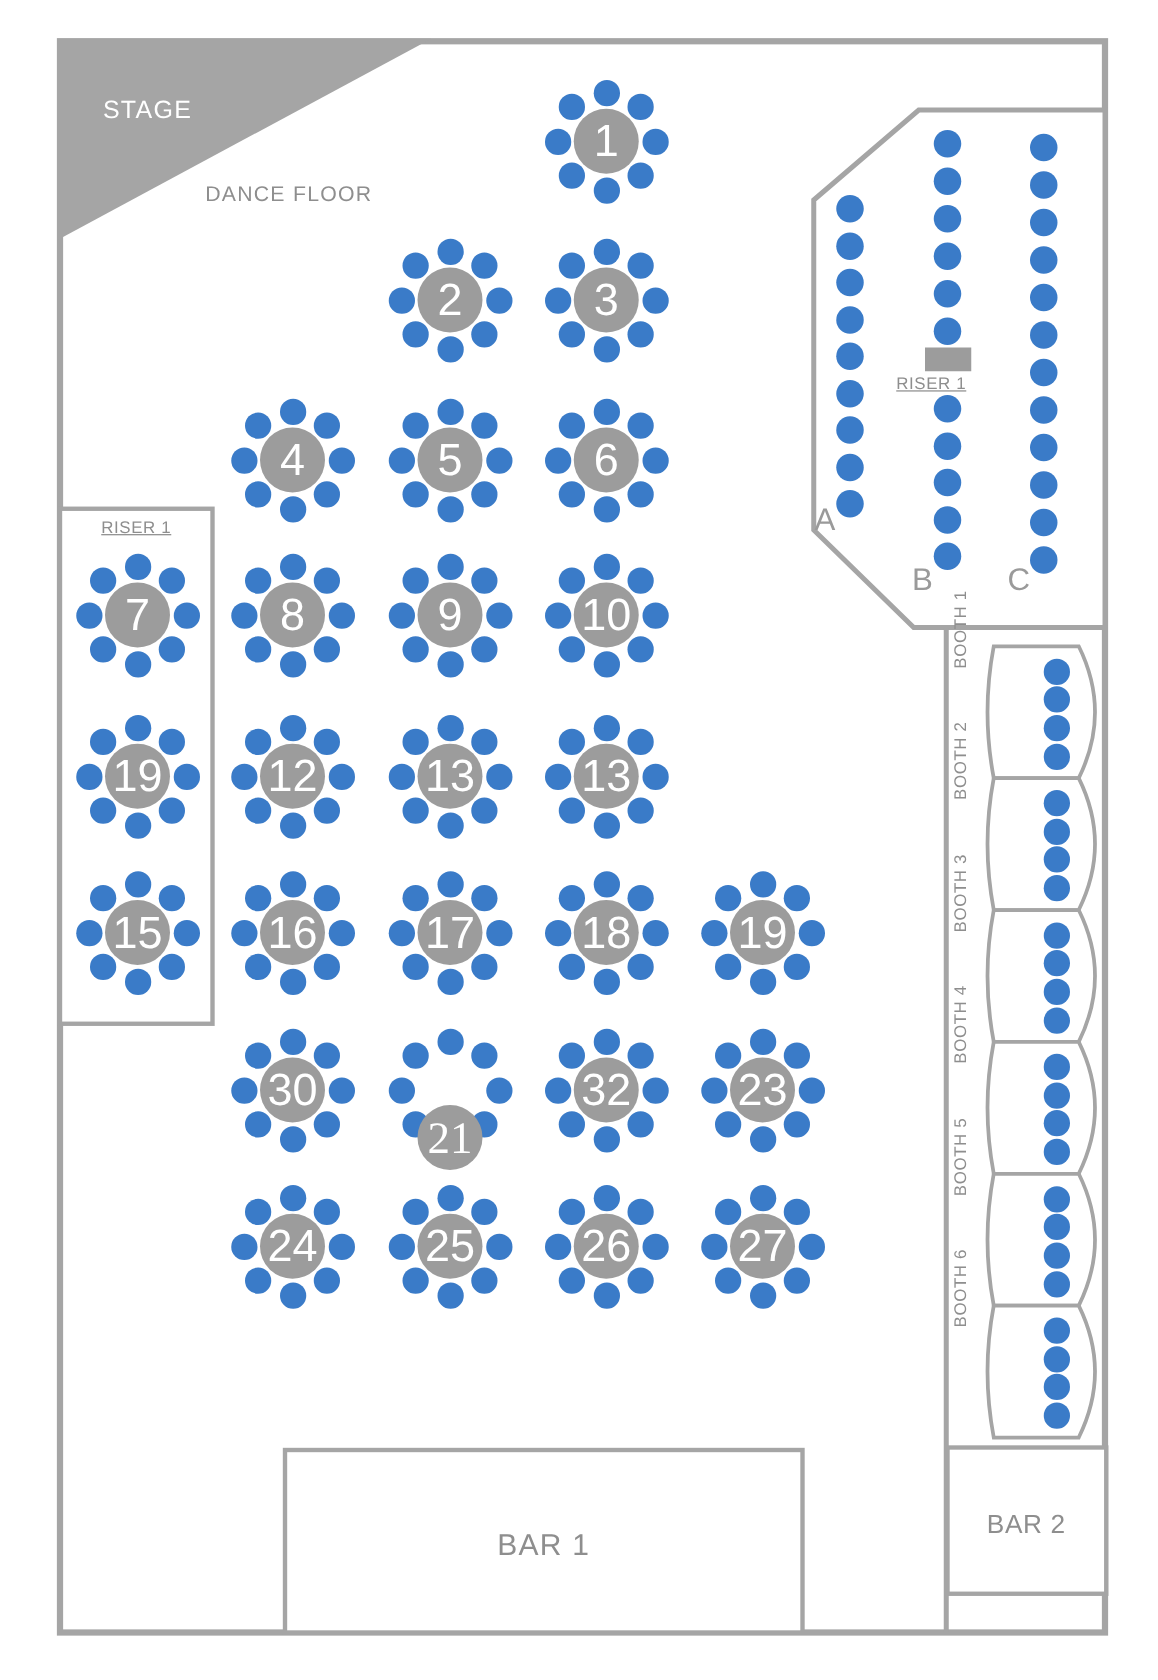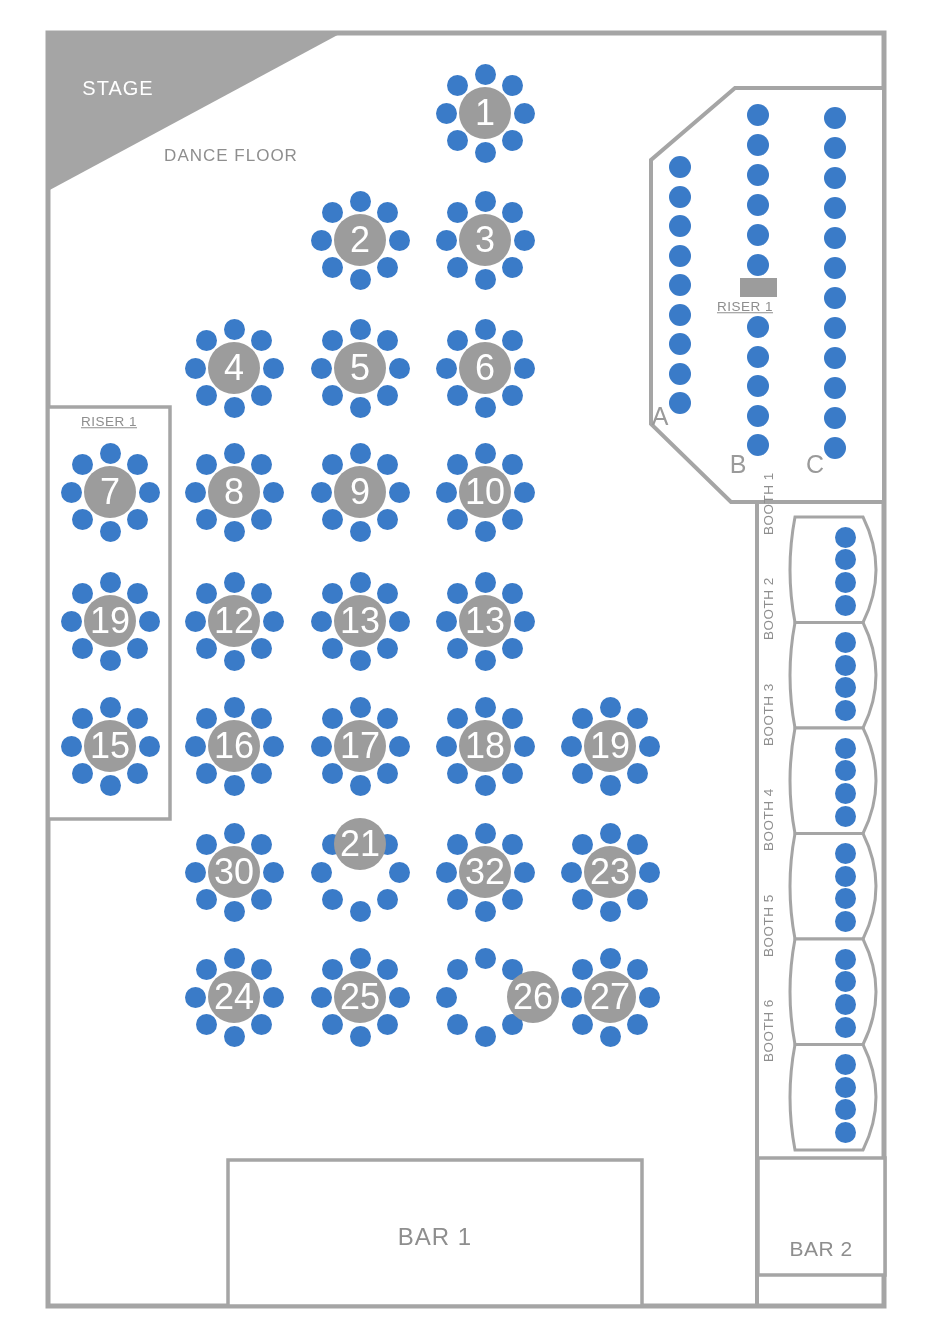--- a/index.html
+++ b/index.html
@@ -13,21 +13,21 @@
   .section2{fill:#ffffff;stroke:var(--gray,#A5A5A5);stroke-width:3.5;}
   .wall2{stroke:var(--gray,#A5A5A5);stroke-width:4;}
   .platform{fill:var(--tablegray,#9B9B9B);}
   .booth-shape{fill:#ffffff;stroke:var(--gray,#A5A5A5);stroke-width:3;}
   .lbl{position:absolute;transform:translate(-50%,-50%);color:var(--textgray,#8E8E8E);
        white-space:nowrap;line-height:1;}
   .stage-label{color:#ffffff;font-size:20px;letter-spacing:1px;}
   .dance-floor-label{font-size:17px;letter-spacing:1px;}
   .riser-label{font-size:13.5px;letter-spacing:0.5px;text-decoration:underline;}
   .bar1-label{font-size:24px;letter-spacing:1px;}
-  .bar2-label{font-size:21px;letter-spacing:0.5px;margin-top:28px;}
+  .bar2-label{font-size:21px;letter-spacing:0.5px;}
   .dot{position:absolute;border-radius:50%;background:var(--blue,#3A7BC8);}
   .table-circle{position:absolute;border-radius:50%;background:var(--tablegray,#9C9C9C);
        color:#fff;display:flex;align-items:center;justify-content:center;
        font-size:36px;line-height:1;}
   .row-label{position:absolute;transform:translate(-50%,-50%);font-size:25px;
        color:#9A9A9A;white-space:nowrap;line-height:1;}
   .booth-label{position:absolute;transform:translate(-50%,-50%) rotate(-90deg);
        font-size:13.5px;letter-spacing:0.5px;color:var(--textgray,#8E8E8E);
        white-space:nowrap;line-height:1;}
 </style>
@@ -281,21 +281,21 @@
       <div class="dot" style="left: 195.923px; top: 833.923px; width: 21px; height: 21px;"></div>
       <div class="table-circle" style="left: 208px; top: 846px; width: 52px; height: 52px;">30</div>
       <div class="dot" style="left: 349.5px; top: 822.5px; width: 21px; height: 21px;"></div>
       <div class="dot" style="left: 377.077px; top: 833.923px; width: 21px; height: 21px;"></div>
       <div class="dot" style="left: 388.5px; top: 861.5px; width: 21px; height: 21px;"></div>
       <div class="dot" style="left: 377.077px; top: 889.077px; width: 21px; height: 21px;"></div>
       <div class="dot" style="left: 349.5px; top: 900.5px; width: 21px; height: 21px;"></div>
       <div class="dot" style="left: 321.923px; top: 889.077px; width: 21px; height: 21px;"></div>
       <div class="dot" style="left: 310.5px; top: 861.5px; width: 21px; height: 21px;"></div>
       <div class="dot" style="left: 321.923px; top: 833.923px; width: 21px; height: 21px;"></div>
-      <div class="table-circle" style="left: 334px; top: 818px; width: 52px; height: 52px;">21</div>
+      <div class="table-circle" style="left: 334px; top: 884px; width: 52px; height: 52px; font-family: Liberation Serif, serif;">21</div>
       <div class="dot" style="left: 474.5px; top: 822.5px; width: 21px; height: 21px;"></div>
       <div class="dot" style="left: 502.077px; top: 833.923px; width: 21px; height: 21px;"></div>
       <div class="dot" style="left: 513.5px; top: 861.5px; width: 21px; height: 21px;"></div>
       <div class="dot" style="left: 502.077px; top: 889.077px; width: 21px; height: 21px;"></div>
       <div class="dot" style="left: 474.5px; top: 900.5px; width: 21px; height: 21px;"></div>
       <div class="dot" style="left: 446.923px; top: 889.077px; width: 21px; height: 21px;"></div>
       <div class="dot" style="left: 435.5px; top: 861.5px; width: 21px; height: 21px;"></div>
       <div class="dot" style="left: 446.923px; top: 833.923px; width: 21px; height: 21px;"></div>
       <div class="table-circle" style="left: 459px; top: 846px; width: 52px; height: 52px;">32</div>
       <div class="dot" style="left: 599.5px; top: 822.5px; width: 21px; height: 21px;"></div>
@@ -326,21 +326,21 @@
       <div class="dot" style="left: 321.923px; top: 958.923px; width: 21px; height: 21px;"></div>
       <div class="table-circle" style="left: 334px; top: 971px; width: 52px; height: 52px;">25</div>
       <div class="dot" style="left: 474.5px; top: 947.5px; width: 21px; height: 21px;"></div>
       <div class="dot" style="left: 502.077px; top: 958.923px; width: 21px; height: 21px;"></div>
       <div class="dot" style="left: 513.5px; top: 986.5px; width: 21px; height: 21px;"></div>
       <div class="dot" style="left: 502.077px; top: 1014.08px; width: 21px; height: 21px;"></div>
       <div class="dot" style="left: 474.5px; top: 1025.5px; width: 21px; height: 21px;"></div>
       <div class="dot" style="left: 446.923px; top: 1014.08px; width: 21px; height: 21px;"></div>
       <div class="dot" style="left: 435.5px; top: 986.5px; width: 21px; height: 21px;"></div>
       <div class="dot" style="left: 446.923px; top: 958.923px; width: 21px; height: 21px;"></div>
-      <div class="table-circle" style="left: 459px; top: 971px; width: 52px; height: 52px; margin-left: 48px;">26</div>
+      <div class="table-circle" style="left: 459px; top: 971px; width: 52px; height: 52px;">26</div>
       <div class="dot" style="left: 599.5px; top: 947.5px; width: 21px; height: 21px;"></div>
       <div class="dot" style="left: 627.077px; top: 958.923px; width: 21px; height: 21px;"></div>
       <div class="dot" style="left: 638.5px; top: 986.5px; width: 21px; height: 21px;"></div>
       <div class="dot" style="left: 627.077px; top: 1014.08px; width: 21px; height: 21px;"></div>
       <div class="dot" style="left: 599.5px; top: 1025.5px; width: 21px; height: 21px;"></div>
       <div class="dot" style="left: 571.923px; top: 1014.08px; width: 21px; height: 21px;"></div>
       <div class="dot" style="left: 560.5px; top: 986.5px; width: 21px; height: 21px;"></div>
       <div class="dot" style="left: 571.923px; top: 958.923px; width: 21px; height: 21px;"></div>
       <div class="table-circle" style="left: 584px; top: 971px; width: 52px; height: 52px;">27</div>
     </div>

